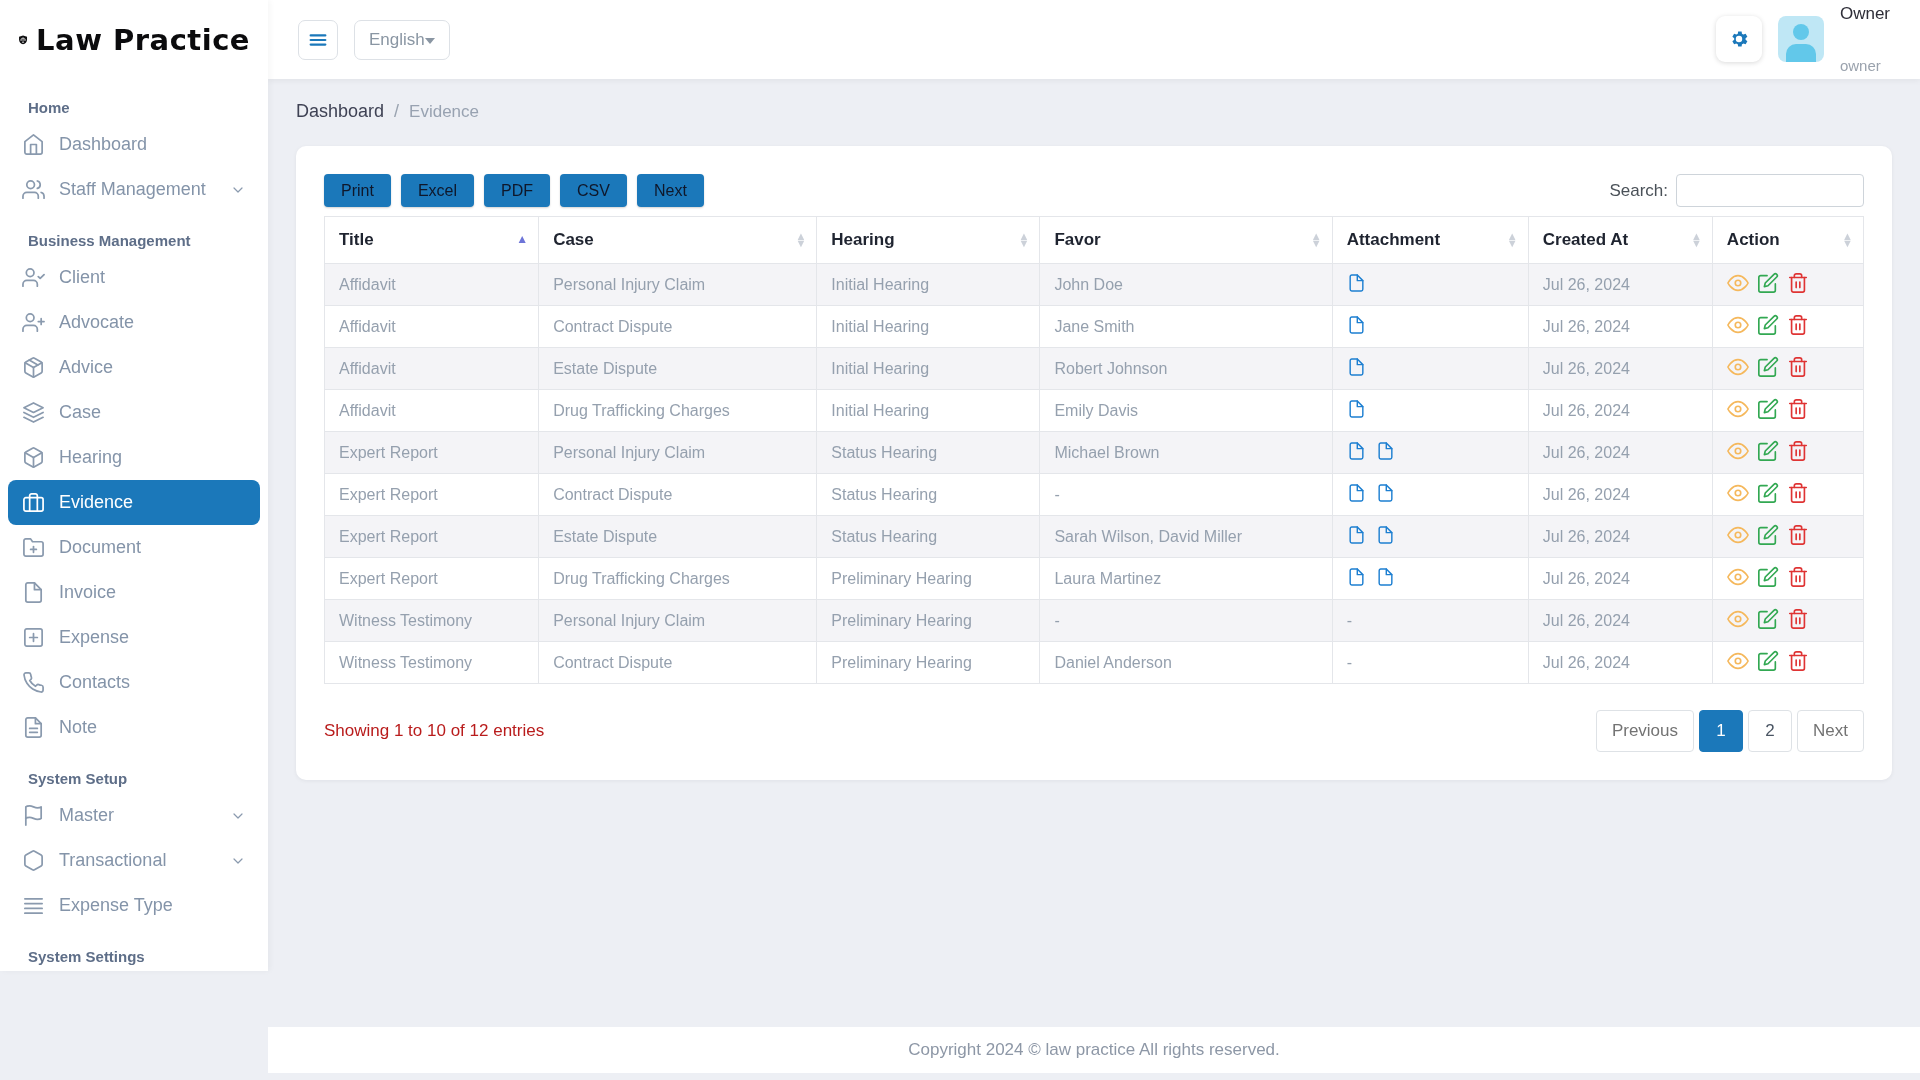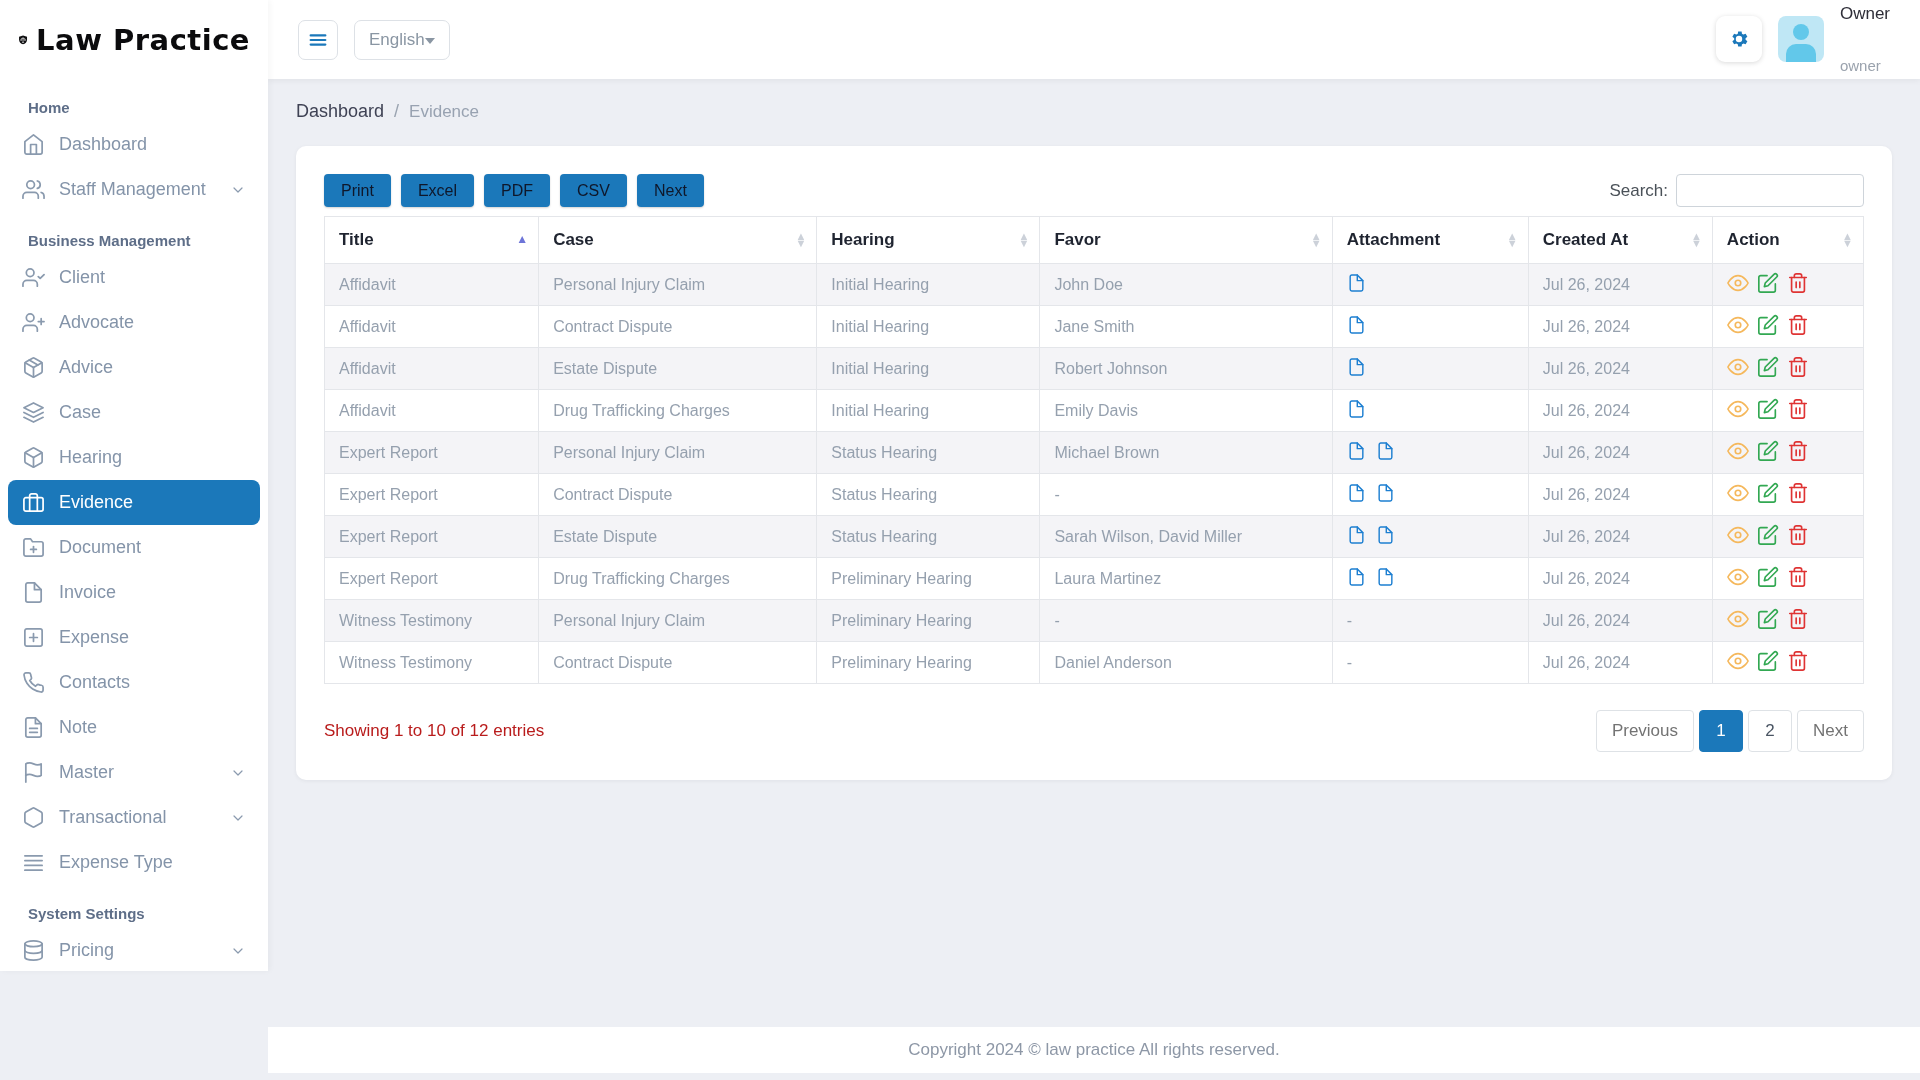--- a/index.html
+++ b/index.html
@@ -223,20 +223,21 @@
         <span class="s-icon">
           <svg viewBox="0 0 24 24" fill="none" stroke="currentColor" stroke-width="1.8" stroke-linecap="round" stroke-linejoin="round">
             <path d="M14 2H6a2 2 0 0 0-2 2v16a2 2 0 0 0 2 2h12a2 2 0 0 0 2-2V8z"></path>
             <polyline points="14 2 14 8 20 8"></polyline>
             <line x1="16" y1="13" x2="8" y2="13"></line>
             <line x1="16" y1="17" x2="8" y2="17"></line>
           </svg>
         </span>
         <span class="s-label">Note</span>
       </div>
+      <div class="side-sec">System Setup</div>
       <div class="side-item">
         <span class="s-icon">
           <svg viewBox="0 0 24 24" fill="none" stroke="currentColor" stroke-width="1.8" stroke-linecap="round" stroke-linejoin="round">
             <path d="M4 15s1-1 4-1 5 2 8 2 4-1 4-1V3s-1 1-4 1-5-2-8-2-4 1-4 1z"></path>
             <line x1="4" y1="22" x2="4" y2="15"></line>
           </svg>
         </span>
         <span class="s-label">Master</span>
         <span class="s-chev"><svg viewBox="0 0 24 24" fill="none" stroke="currentColor" stroke-width="1.8" stroke-linecap="round" stroke-linejoin="round">
             <polyline points="6 9 12 15 18 9"></polyline>

